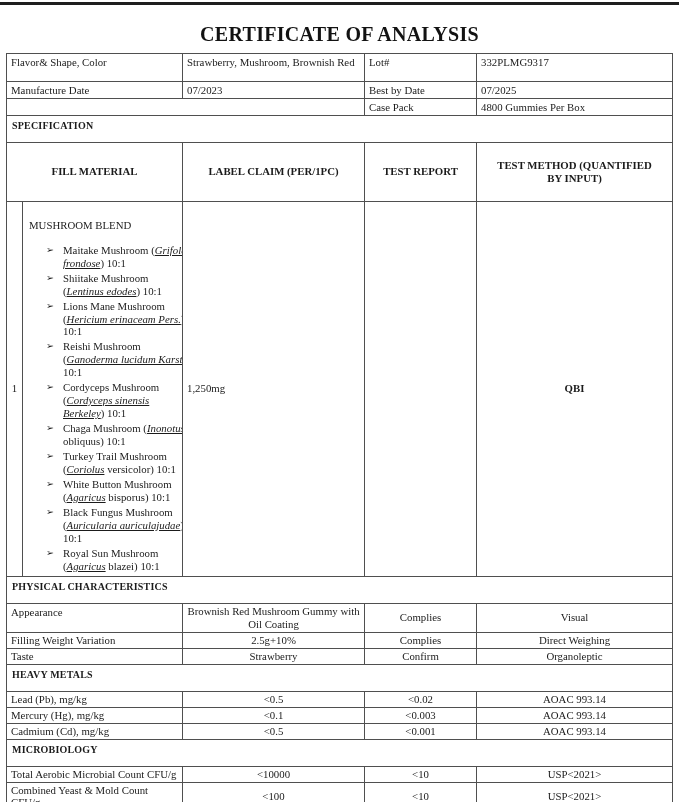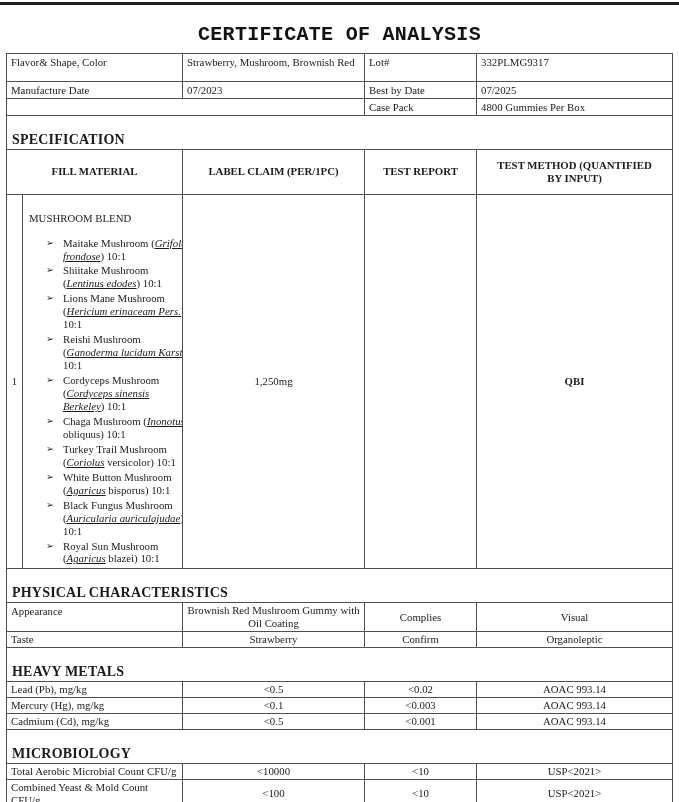--- a/index.html
+++ b/index.html
@@ -3,50 +3,50 @@
 <meta charset="utf-8">
 <style>
   html,body{margin:0;padding:0;}
   body{
     width:679px;height:802px;background:#ffffff;color:#1b1b1b;
     font-family:"Liberation Serif", serif;position:relative;overflow:hidden;
   }
   .topbar{position:absolute;top:2px;left:0;width:679px;height:3px;background:#1e1e1e;}
   .title{
     text-align:center;font-size:20px;font-weight:bold;margin:23px 0 7px 0;
-    letter-spacing:.3px;color:#121212;font-family:Liberation Mono, monospace;
+    letter-spacing:.3px;color:#121212;font-family:Liberation Serif, serif;
   }
   table.doc{
     border-collapse:collapse;table-layout:fixed;width:666px;margin-left:6px;
     font-size:10.8px;line-height:1.2;
   }
   table.doc td{
     border:1px solid #4f4f4f;padding:1px 4px;vertical-align:middle;overflow:hidden;
   }
   
   tbody.tb-info td{vertical-align:top;padding-top:2px;}
   tbody.tb-info tr:nth-child(1){height:28px;}
   tbody.tb-info tr:nth-child(2){height:16px;}
   tbody.tb-info tr:nth-child(3){height:16px;}
   tbody.tb-info tr:nth-child(4){height:22px;}
   .lbl{text-align:left;padding-left:5px;}
   .val{text-align:left;padding-left:5px;}
   .cen{text-align:center;}
   
   tr.band{height:27px;}
-  tr.band td{font-weight:bold;vertical-align:top;padding:16px 0 0 5px;font-size:14px;letter-spacing:.2px;}
+  tr.band td{font-weight:bold;vertical-align:top;padding:4px 0 0 5px;font-size:10px;letter-spacing:.2px;}
   
   tr.spec-head{height:25px;}
   tr.spec-head td{font-weight:bold;text-align:center;vertical-align:middle;}
-  .narrow-head{max-width:160px;margin:8px auto;}
+  .narrow-head{max-width:160px;margin:15px auto;}
   
   tr.spec-body{height:358px;}
   td.idx{text-align:center;vertical-align:middle;}
   td.blend{vertical-align:top;padding-top:4px;}
-  td.claim,td.report{text-align:center;vertical-align:middle;margin-left:12px;}
+  td.claim,td.report{vertical-align:middle;margin-left:12px;}
   td.method{text-align:center;vertical-align:middle;font-weight:bold;}
   .blend-title{margin:16px 0 12px 2px;}
   .blend-list{padding-left:10px;}
   .blend-item{display:flex;margin-bottom:2px;}
   .bullet{flex:none;width:26px;text-align:center;font-size:9.5px;padding-top:1px;}
   .itext{flex:none;width:126px;}
   .lat{font-style:italic;text-decoration:underline;}
   .lat2{margin-top:8px;}
   
   tbody.tb-phys tr{height:16px;margin-top:12px;}
@@ -162,20 +162,26 @@
     </tr>
   </tbody>
   <tbody class="tb-phys">
       <tr>
         <td colspan="2" class="lbl">Appearance</td>
         <td class="cen">Brownish Red Mushroom Gummy with Oil Coating</td>
         <td class="cen">Complies</td>
         <td class="cen">Visual</td>
       </tr>
       <tr>
+        <td colspan="2" class="lbl">Filling Weight Variation</td>
+        <td class="cen">2.5g+10%</td>
+        <td class="cen">Complies</td>
+        <td class="cen">Direct Weighing</td>
+      </tr>
+      <tr>
         <td colspan="2" class="lbl">Taste</td>
         <td class="cen">Strawberry</td>
         <td class="cen">Confirm</td>
         <td class="cen">Organoleptic</td>
       </tr>
     </tbody>
 
   <tbody>
     <tr class="band">
       <td colspan="5">HEAVY METALS</td>

